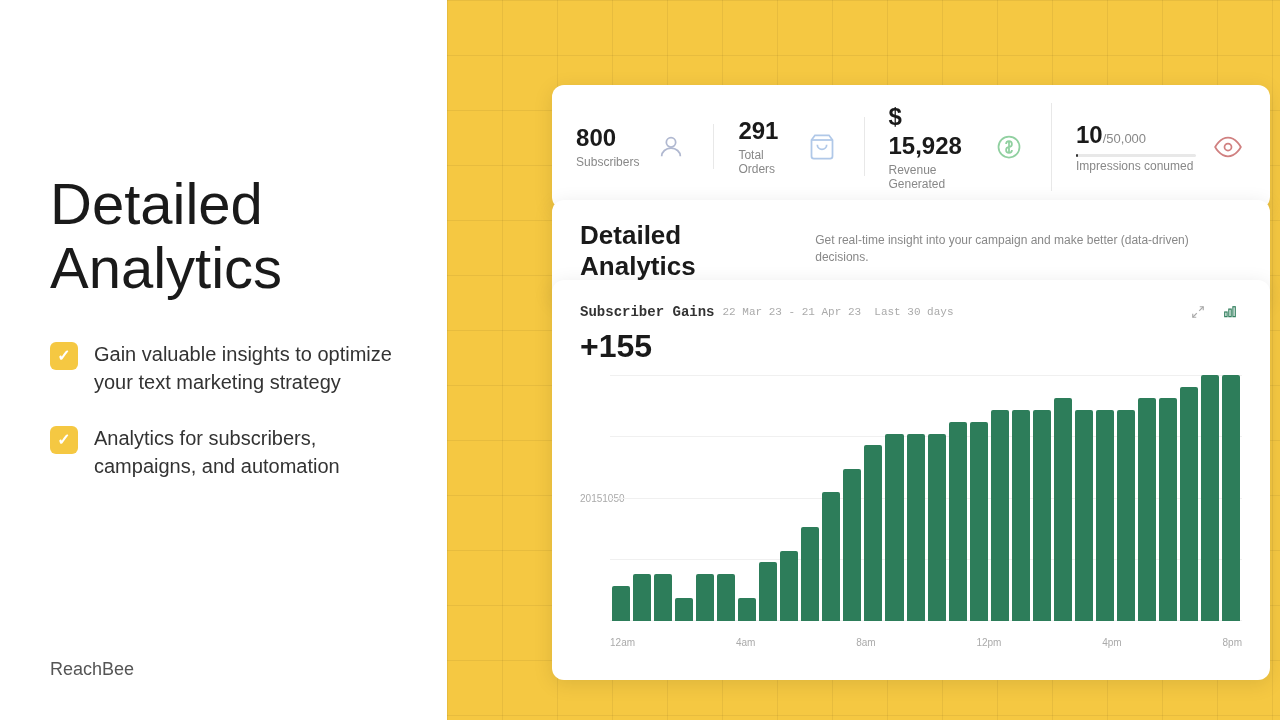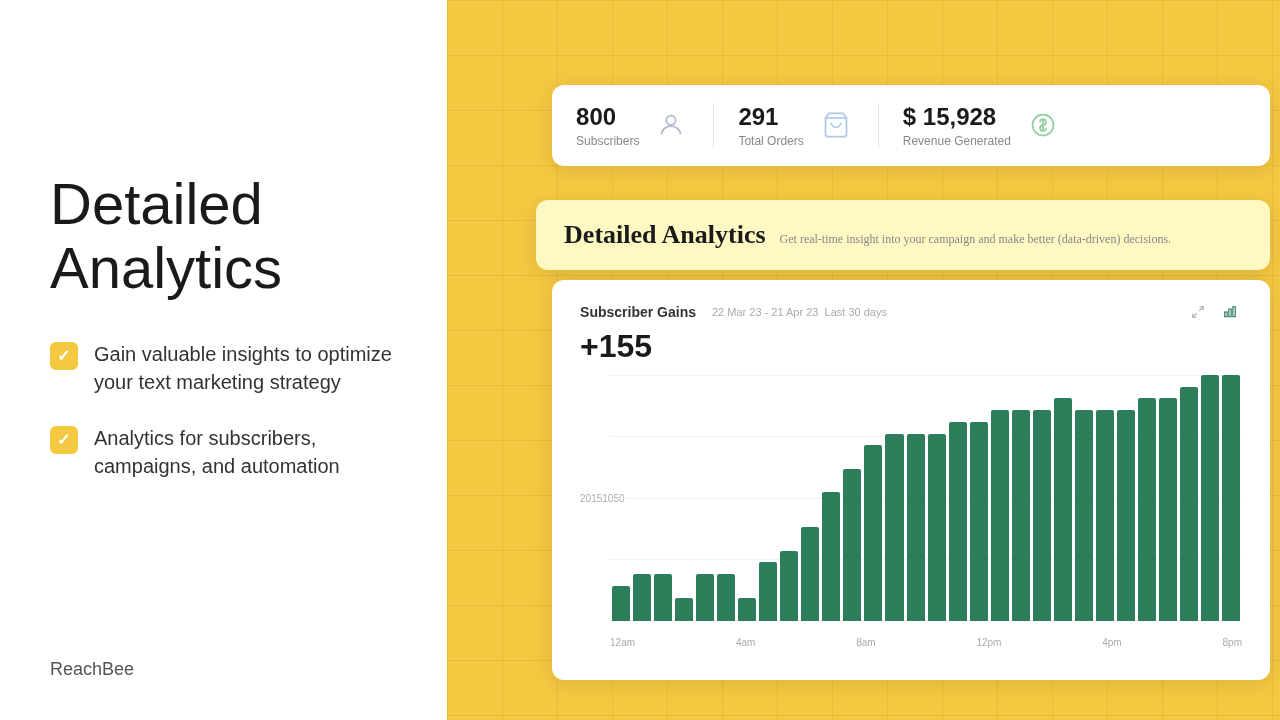--- a/index.html
+++ b/index.html
@@ -171,28 +171,27 @@
       width: 2%;
       height: 100%;
       background: #333;
       border-radius: 2px;
     }
 
     
     .analytics-card {
       position: absolute;
       top: 200px;
-      left: 89px;
+      left: 105px;
       right: 10px;
-      background: #fef9c3;
+      background: #ffffff;
       border-radius: 12px;
       padding: 20px 28px;
       box-shadow: 0 4px 20px rgba(0,0,0,0.1);
       z-index: 10;
-      font-family: Liberation Serif, serif;
     }
 
     .analytics-header {
       display: flex;
       align-items: baseline;
       gap: 14px;
       margin-bottom: 0;
     }
 
     .analytics-title {
@@ -224,21 +223,22 @@
     .chart-header {
       display: flex;
       align-items: center;
       justify-content: space-between;
       margin-bottom: 4px;
     }
 
     .chart-title-area {
       display: flex;
       align-items: center;
-      gap: 16px;
+      gap: 8px;
+      font-family: Liberation Mono, monospace;
     }
 
     .chart-title {
       font-size: 14px;
       font-weight: 600;
       color: #333;
     }
 
     .chart-date-range {
       font-size: 11px;
@@ -414,20 +414,37 @@
         <div class="stat-label">Revenue Generated</div>
       </div>
       <div class="stat-icon dollar-icon">
         <svg viewBox="0 0 24 24" fill="none" stroke="#90d0a0" stroke-width="1.5">
           <circle cx="12" cy="12" r="9"></circle>
           <path d="M12 7v10M9.5 9.5c0-1.4 1.1-2.5 2.5-2.5s2.5 1.1 2.5 2.5-1.1 2.5-2.5 2.5-2.5 1.1-2.5 2.5 1.1 2.5 2.5 2.5 2.5-1.1 2.5-2.5"></path>
         </svg>
       </div>
     </div>
 
+    <div class="stat-item">
+      <div class="stat-content" style="min-width:120px">
+        <div class="stat-value">
+          <span>10</span><span class="small-text">/50,000</span>
+        </div>
+        <div class="impressions-bar">
+          <div class="impressions-bar-fill"></div>
+        </div>
+        <div class="stat-label">Impressions conumed</div>
+      </div>
+      <div class="stat-icon eye-icon">
+        <svg viewBox="0 0 24 24" fill="none" stroke="#d08080" stroke-width="1.5">
+          <path d="M1 12s4-8 11-8 11 8 11 8-4 8-11 8-11-8-11-8z"></path>
+          <circle cx="12" cy="12" r="3"></circle>
+        </svg>
+      </div>
+    </div>
   </div>
 
   <div class="analytics-card">
     <div class="analytics-header">
       <span class="analytics-title">Detailed Analytics</span>
       <span class="analytics-subtitle">Get real-time insight into your campaign and make better (data-driven) decisions.</span>
     </div>
   </div>
 
   <div class="chart-card">

